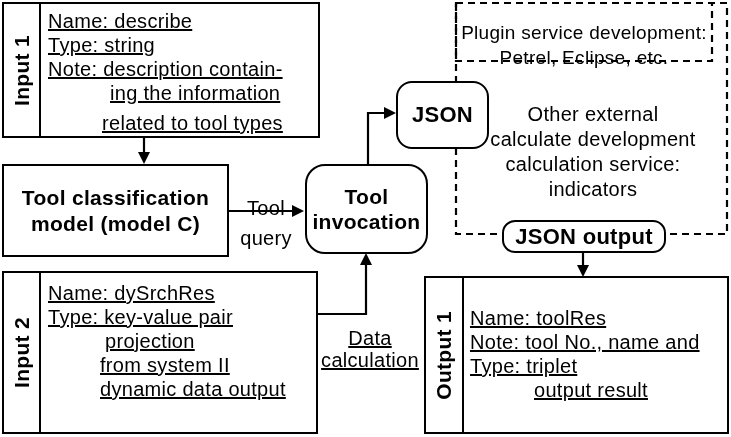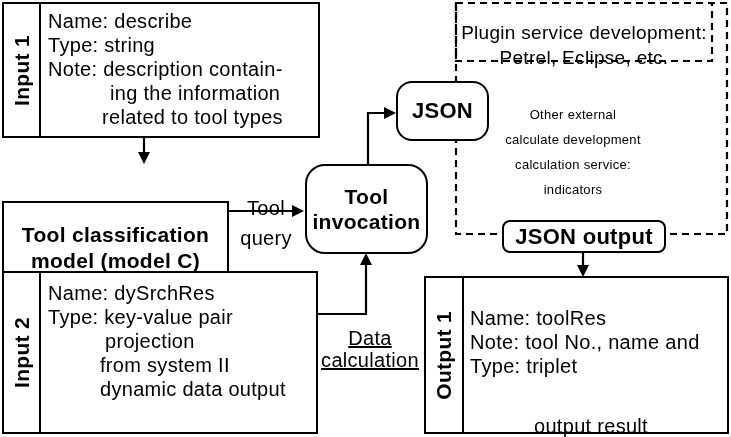--- a/index.html
+++ b/index.html
@@ -16,46 +16,46 @@
   .strip {
     border-right:2px solid #000; display:flex; align-items:center; justify-content:center;
     flex:0 0 auto;
   }
   .strip-35 { width:35px; }
   .strip-36 { width:36px; }
   .vlabel {
     writing-mode:vertical-rl; transform:rotate(180deg);
     font-weight:bold; font-size:21px; white-space:nowrap;
   }
-  .content { font-size:20px; line-height:24px; flex:1 1 auto; }
+  .content { font-size:20px; line-height:24px; flex:1 1 auto;text-decoration:underline; }
   .ln { white-space:nowrap; }
   .titlebox {
     display:flex; flex-direction:column; align-items:center; justify-content:center;
     text-align:center; font-weight:bold;
   }
   #input1   { left:2px;  top:2px;   width:318px; height:136px; }
   #input1 .content { padding:5px 0 0 7px; }
-  #toolclass{ left:2px;  top:164px; width:227px; height:93px; font-size:21px; line-height:26px;margin-top:37px; }
+  #toolclass{ left:2px;  top:164px; width:227px; height:93px; font-size:21px; line-height:26px; }
   #input2   { left:2px;  top:271px; width:316px; height:163px; }
   #input2 .content { padding:8px 0 10px 7px; }
   #output1  { left:424px; top:276px; width:305px; height:158px; }
   #output1 .content { padding:28px 0 0 6px; }
   #toolinv  { left:305px; top:164px; width:123px; height:90px; border-radius:20px; font-size:21px; line-height:25px; }
-  #jsoninput{ left:396px; top:81px;  width:93px;  height:60px; border-radius:16px; font-size:22px; line-height:26px; }
-  #jsonoutput{ left:502px; top:220px; width:164px; height:33px; border-radius:8px; font-size:22px; }
+  #jsoninput{ left:396px; top:81px;  width:93px;  height:68px; border-radius:16px; font-size:22px; line-height:26px; }
+  #jsonoutput{ left:502px; top:220px; width:164px; height:33px; border-radius:13px; font-size:22px; }
   .freetext { position:absolute; text-align:center;margin-top:12px; }
   #plugintext   { left:458px; top:8px;   width:252px; font-size:19px; line-height:25px; }
-  #externaltext { left:440px; top:90px;  width:266px; font-size:13px; line-height:25px; }
+  #externaltext { left:460px; top:90px;  width:266px; font-size:20px; line-height:25px; }
   #toolquerylabel { left:226px; top:181px; width:80px;  font-size:20px; line-height:30px; }
   #datacalclabel  { left:316px; top:315px; width:108px; font-size:20px; line-height:22px;text-decoration:underline; }
   .ind62 { padding-left:62px; }
   .ind57 { padding-left:57px; }
-  .ind54 { padding-left:54px; }
+  .ind54 { padding-left:54px;margin-top:6px; }
   .ind52 { padding-left:52px; }
-  .ind64 { padding-left:64px;margin-top:36px; }
+  .ind64 { padding-left:64px; }
 </style>
 </head>
 <body>
 
 <div class="stage">
 
   <svg class="layer" width="731" height="437" viewBox="0 0 731 437">
     <g stroke="#000000" stroke-width="2.2" fill="none">
       <rect x="456" y="3" width="271" height="231" stroke-dasharray="7 5"></rect>
       <rect x="456" y="3" width="256" height="58" stroke-dasharray="7 5"></rect>

